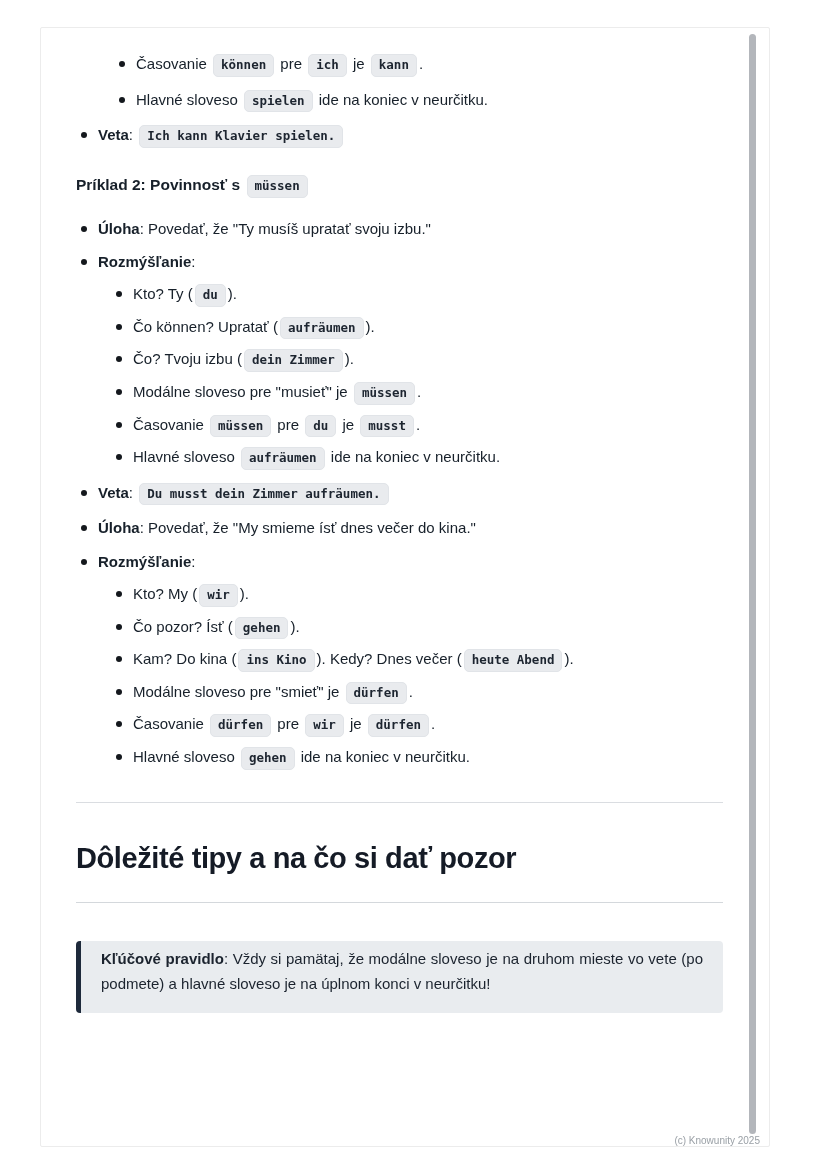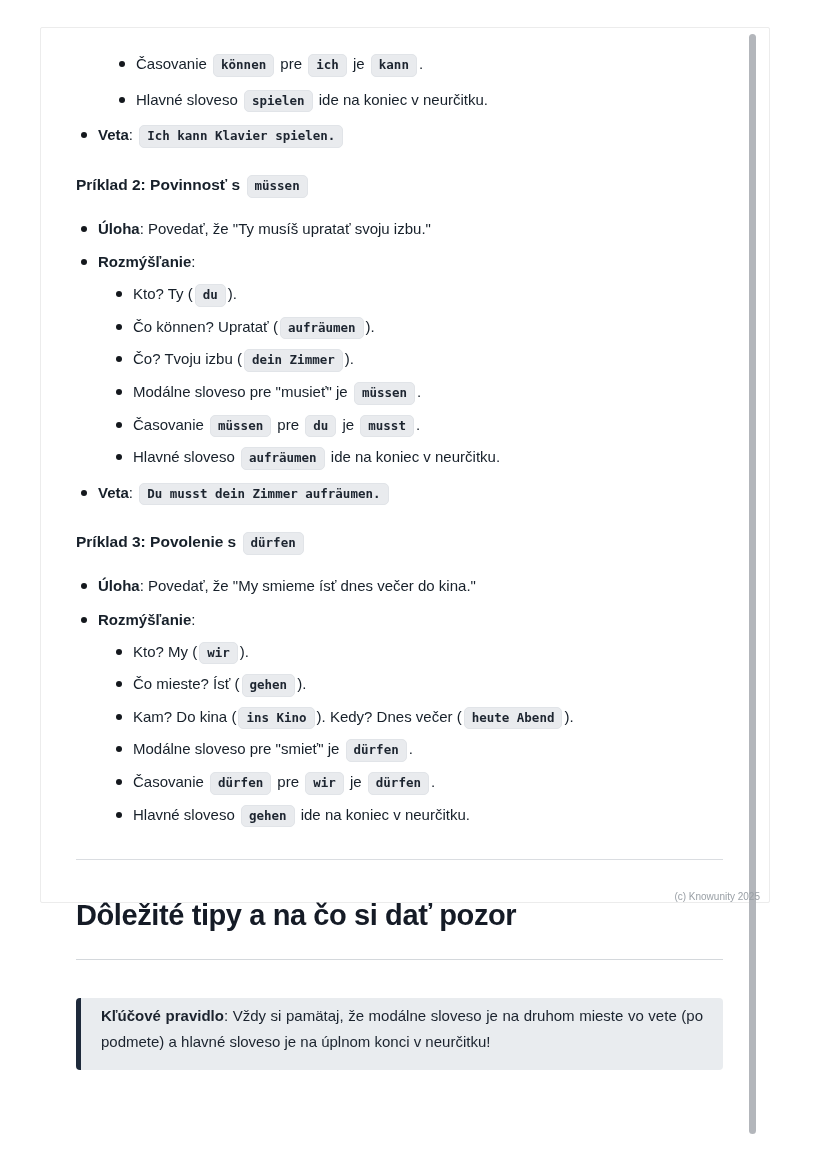--- a/index.html
+++ b/index.html
@@ -7,21 +7,21 @@
   body {
     background: #ffffff;
     font-family: "Liberation Sans", "DejaVu Sans", sans-serif;
     color: #17202a;
     position: relative;
     overflow: hidden;
   }
   .card {
     position: absolute;
     left: 40px; top: 27px;
-    width: 730px; height: 876px;
+    width: 730px; height: 1120px;
     background: #ffffff;
     border: 1px solid #ececec;
     border-radius: 2px;
   }
   .content {
     padding: 13px 46px 0 35px;
     font-size: 15px;
     line-height: 1.45;
   }
   
@@ -118,26 +118,25 @@
           <li><span class="li-text"><strong>Rozmýšľanie</strong><span>:</span></span><ul class="list nested">
               <li><span class="li-text"><span>Kto? Ty (</span><code class="badge">du</code><span>).</span></span></li>
               <li><span class="li-text"><span>Čo können? Upratať (</span><code class="badge">aufräumen</code><span>).</span></span></li>
               <li><span class="li-text"><span>Čo? Tvoju izbu (</span><code class="badge">dein Zimmer</code><span>).</span></span></li>
               <li><span class="li-text"><span>Modálne sloveso pre "musieť" je </span><code class="badge">müssen</code><span>.</span></span></li>
               <li><span class="li-text"><span>Časovanie </span><code class="badge">müssen</code><span> pre </span><code class="badge">du</code><span> je </span><code class="badge">musst</code><span>.</span></span></li>
               <li><span class="li-text"><span>Hlavné sloveso </span><code class="badge">aufräumen</code><span> ide na koniec v neurčitku.</span></span></li>
             </ul></li>
           <li><span class="li-text"><strong>Veta</strong><span>: </span><code class="badge">Du musst dein Zimmer aufräumen.</code></span></li>
         </ul>
-        <p class="example-heading"><strong>Príklad 3: Povolenie s </strong><code class="badge">dürfen</code></p>
         <ul class="list">
           <li><span class="li-text"><strong>Úloha</strong><span>: Povedať, že "My smieme ísť dnes večer do kina."</span></span></li>
           <li><span class="li-text"><strong>Rozmýšľanie</strong><span>:</span></span><ul class="list nested">
               <li><span class="li-text"><span>Kto? My (</span><code class="badge">wir</code><span>).</span></span></li>
-              <li><span class="li-text"><span>Čo mieste? Ísť (</span><code class="badge">gehen</code><span>).</span></span></li>
+              <li><span class="li-text"><span>Čo pozor? Ísť (</span><code class="badge">gehen</code><span>).</span></span></li>
               <li><span class="li-text"><span>Kam? Do kina (</span><code class="badge">ins Kino</code><span>). Kedy? Dnes večer (</span><code class="badge">heute Abend</code><span>).</span></span></li>
               <li><span class="li-text"><span>Modálne sloveso pre "smieť" je </span><code class="badge">dürfen</code><span>.</span></span></li>
               <li><span class="li-text"><span>Časovanie </span><code class="badge">dürfen</code><span> pre </span><code class="badge">wir</code><span> je </span><code class="badge">dürfen</code><span>.</span></span></li>
               <li><span class="li-text"><span>Hlavné sloveso </span><code class="badge">gehen</code><span> ide na koniec v neurčitku.</span></span></li>
             </ul></li>
         </ul>
         <hr class="divider">
         <h1 class="section-title">Dôležité tipy a na čo si dať pozor</h1>
         <div class="callout"><strong>Kľúčové pravidlo</strong><span>: Vždy si pamätaj, že modálne sloveso je na druhom mieste vo vete (po podmete) a hlavné sloveso je na úplnom konci v neurčitku!</span></div>
       </div>

